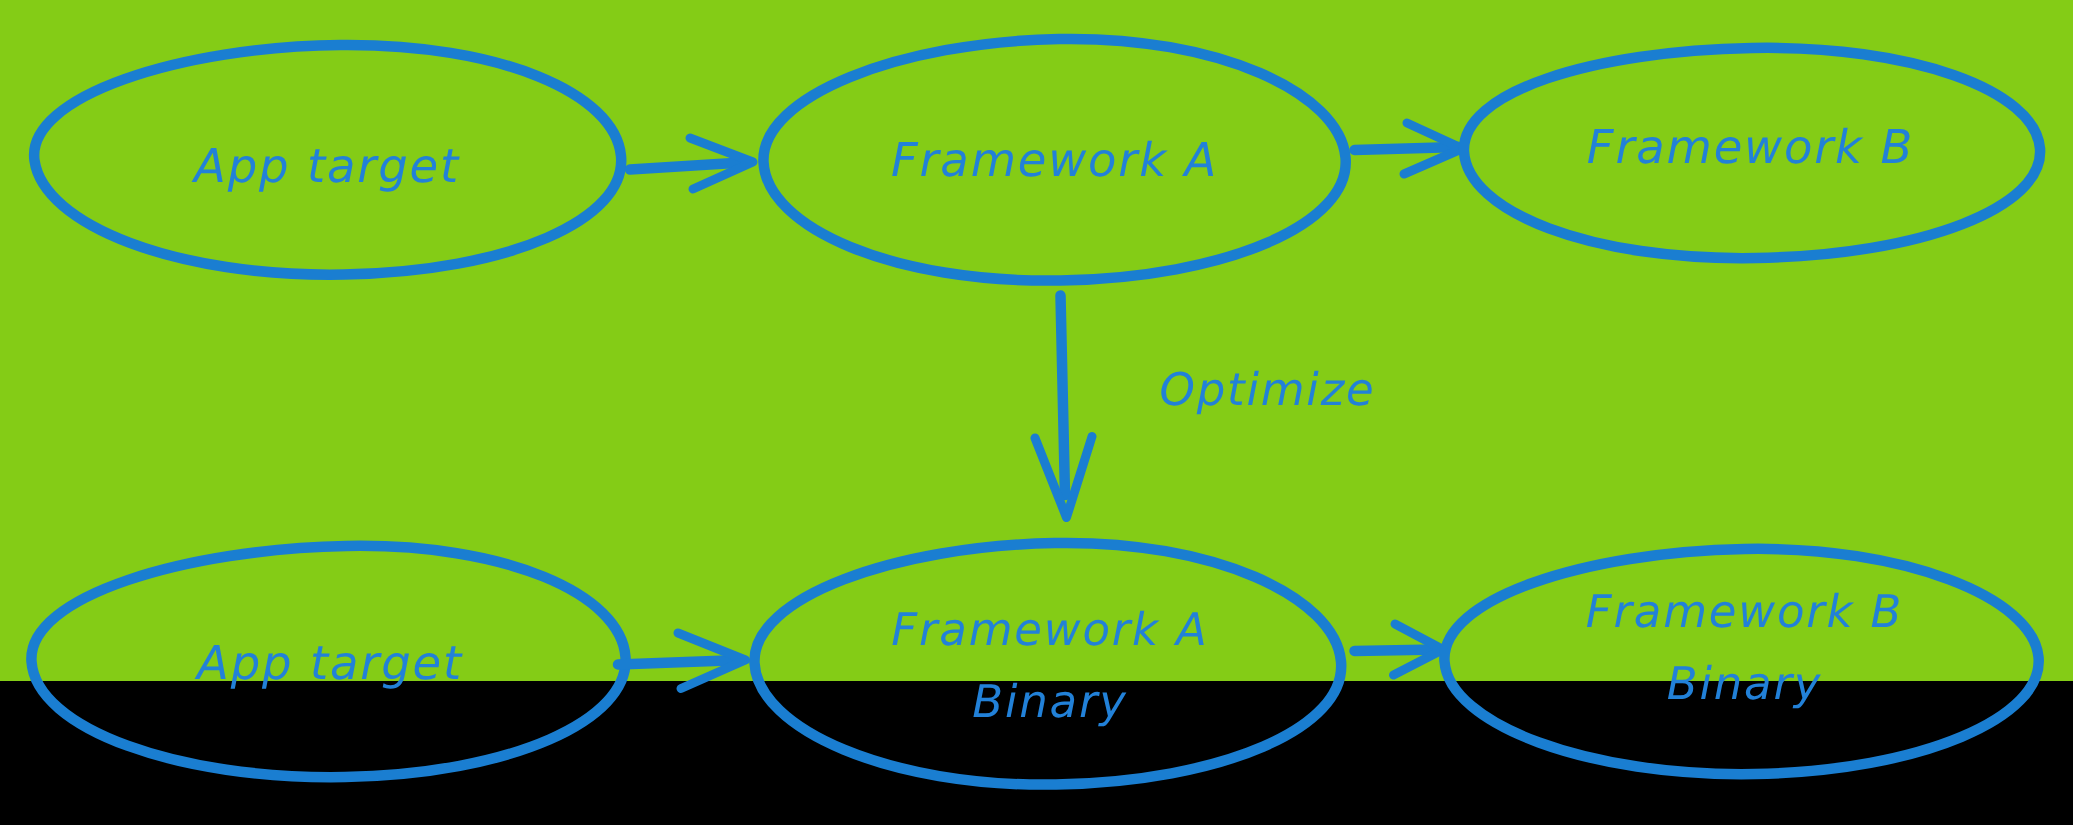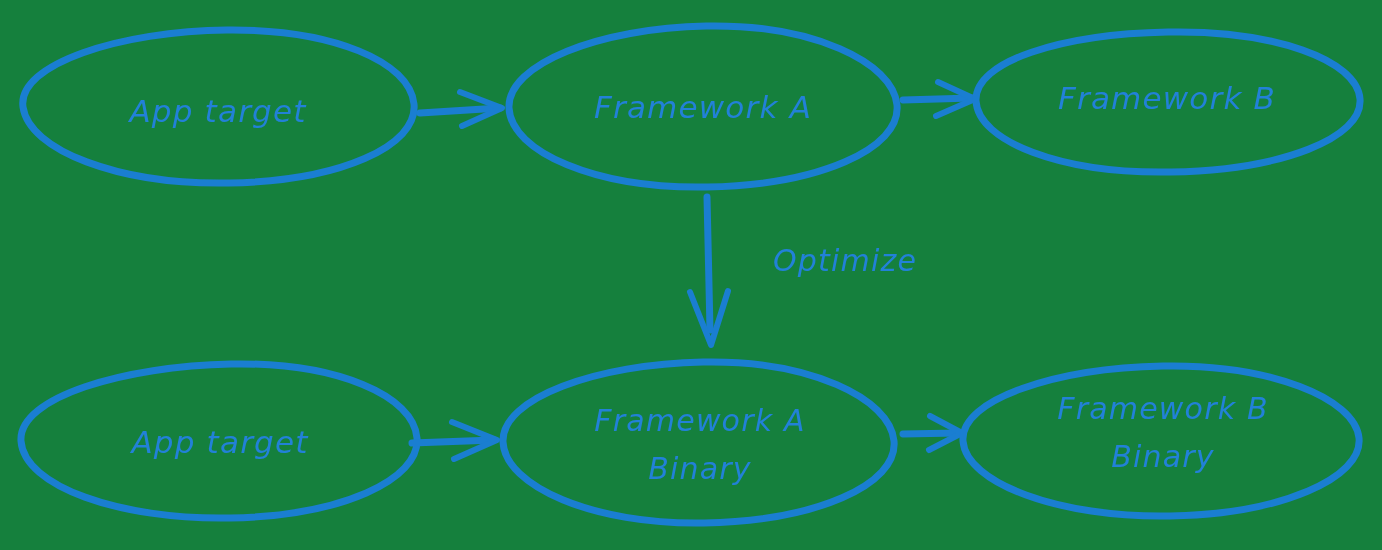--- a/index.html
+++ b/index.html
@@ -10,22 +10,22 @@
   }
   body {
     width: 1382px;
     height: 550px;
     overflow: hidden;
     font-family: "DejaVu Sans", sans-serif;
   }
   #diagram-root {
     position: relative;
     width: 1382px;
-    height: 550px;
-    background: #15803d;
+    height: 454px;
+    background: #84cc16;
   }
   svg#diagram-canvas {
     position: absolute;
     top: 0;
     left: 0;
     width: 1382px;
     height: 550px;
     display: block;
   }
   .node-shape {

